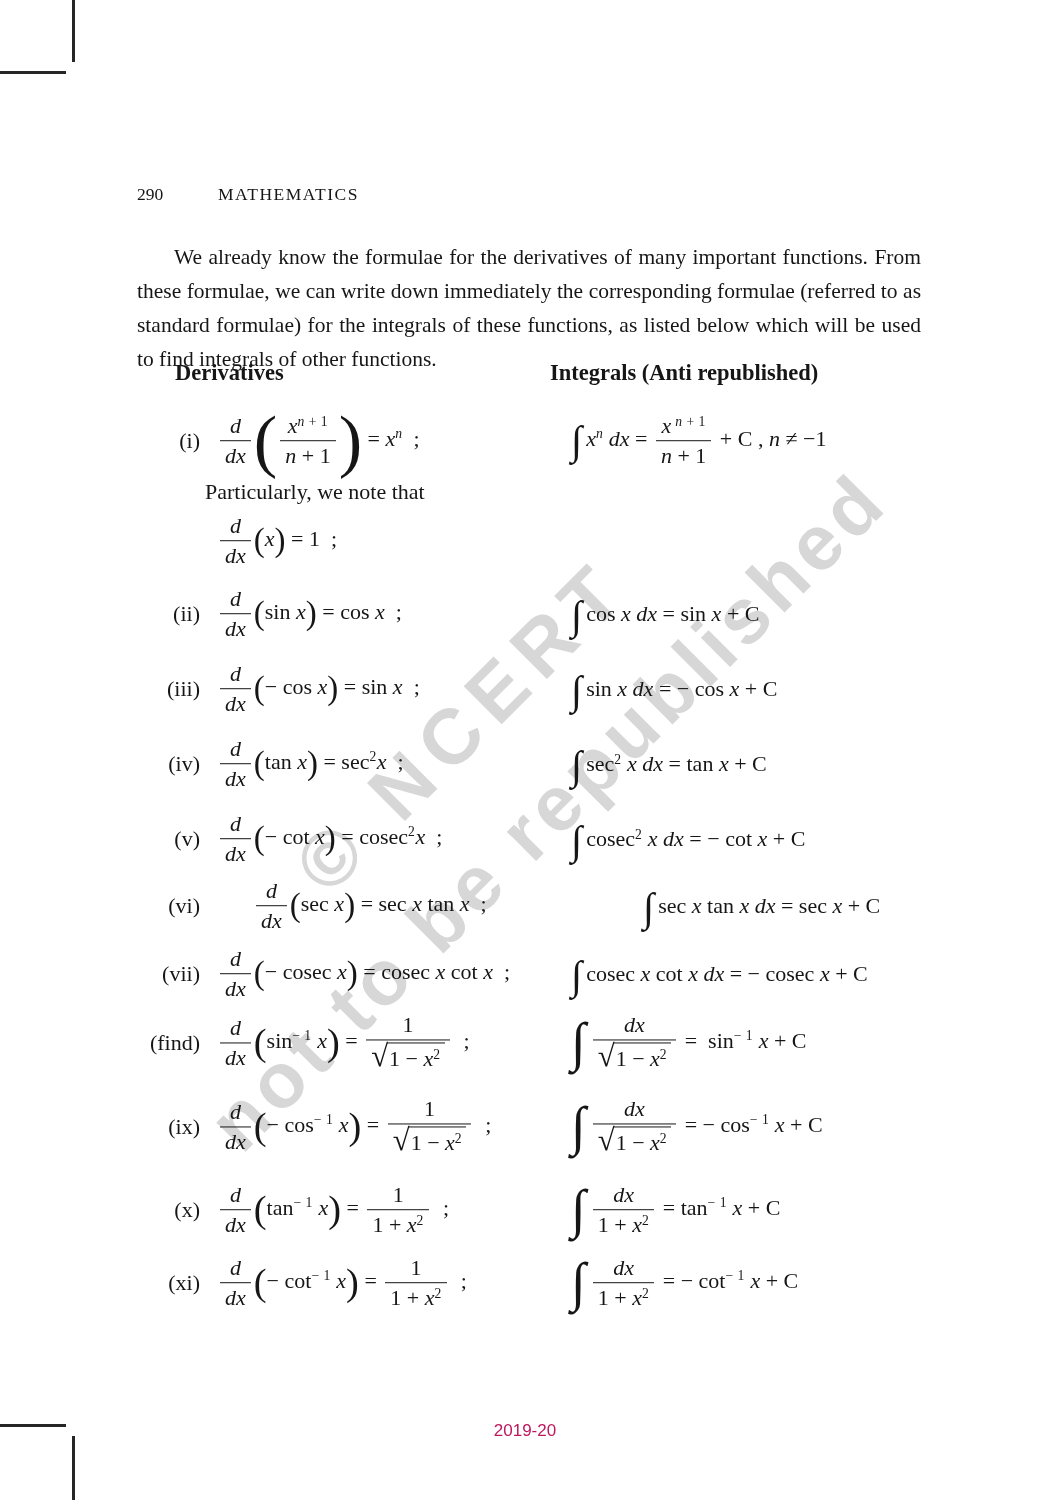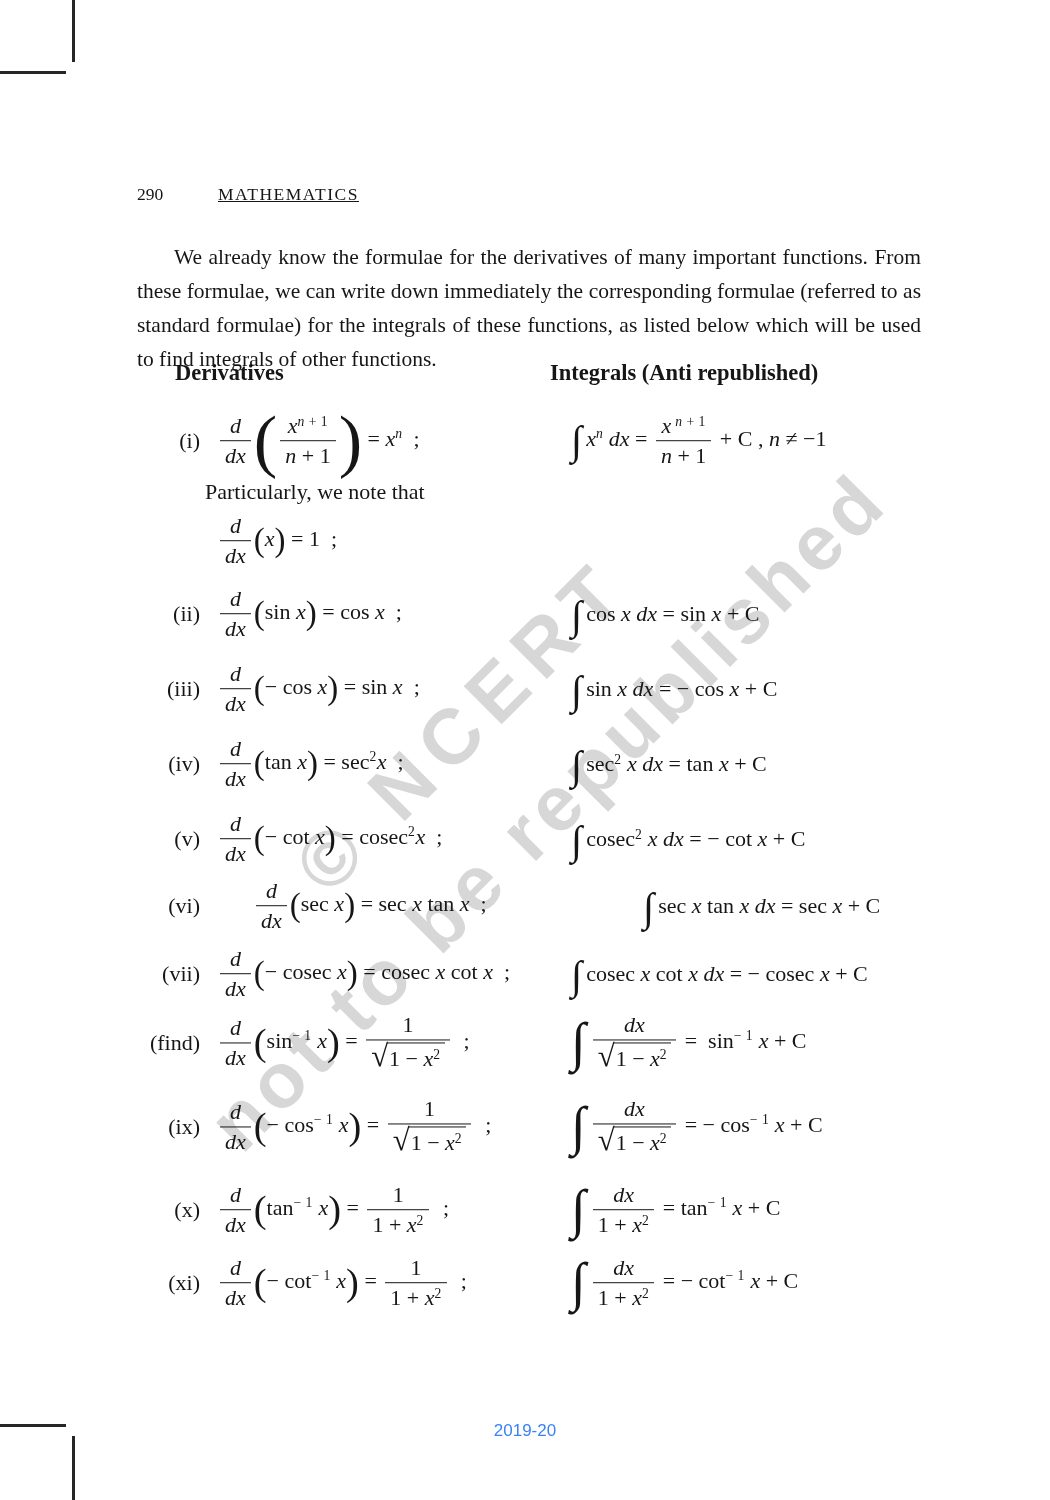--- a/index.html
+++ b/index.html
@@ -11,29 +11,29 @@
              font-family:"Liberation Sans",sans-serif;font-weight:bold;color:#d7d7d7;
              line-height:1.55;user-select:none;}
   .wm1{font-size:78px;letter-spacing:12px;}
   .wm2{font-size:78px;letter-spacing:6px;}
   
   .cm{position:absolute;background:#262626;z-index:2;}
   
   .content{position:absolute;inset:0;z-index:1;}
   .abs{position:absolute;}
   .pgnum{left:137px;top:184px;font-size:17.5px;}
-  .runhead{left:218px;top:184px;font-size:17.5px;letter-spacing:1.5px;text-decoration:underline;}
+  .runhead{left:218px;top:184px;font-size:17.5px;letter-spacing:1.5px;}
   .intro{left:137px;top:227px;width:784px;font-size:21.5px;line-height:34px;
          text-align:justify;text-indent:37px;margin-top:13px;}
   .colhead{font-weight:bold;font-size:22.5px;top:360px;}
   .colhead.left{left:175px;}
   .colhead.right{left:550px;}
   .note{left:205px;top:479px;font-size:22px;}
   .footer{left:0;right:0;top:1421px;text-align:center;font-size:17px;
-          font-family:"Liberation Sans",sans-serif;color:#3b82f6;}
+          font-family:"Liberation Sans",sans-serif;color:#be185d;}
   
   .frow{position:absolute;left:130px;right:40px;display:flex;align-items:center;
         transform:translateY(-50%);}
   .rlabel{width:70px;text-align:right;padding-right:9px;font-size:22px;flex:none;}
   .mathline{font-size:22px;line-height:1.15;white-space:nowrap;}
   .deriv{width:345px;flex:none;padding-left:8px;}
   .integ{flex:1;padding-left:8px;}
   
   .mi{font-style:italic;}
   .mr{font-style:normal;}

